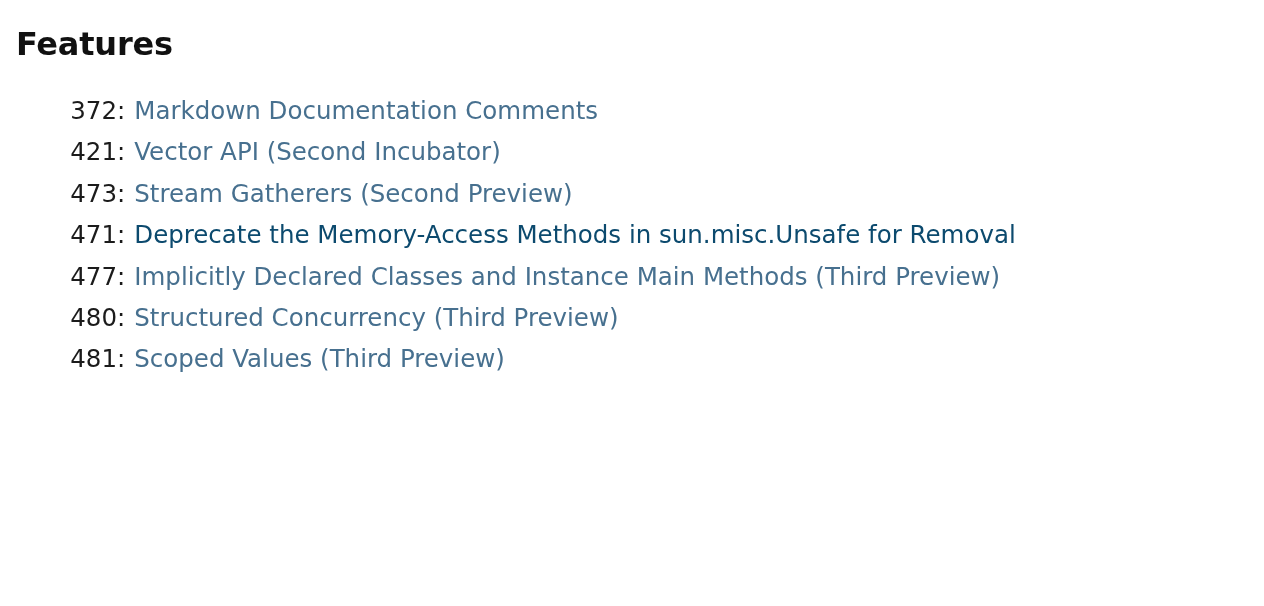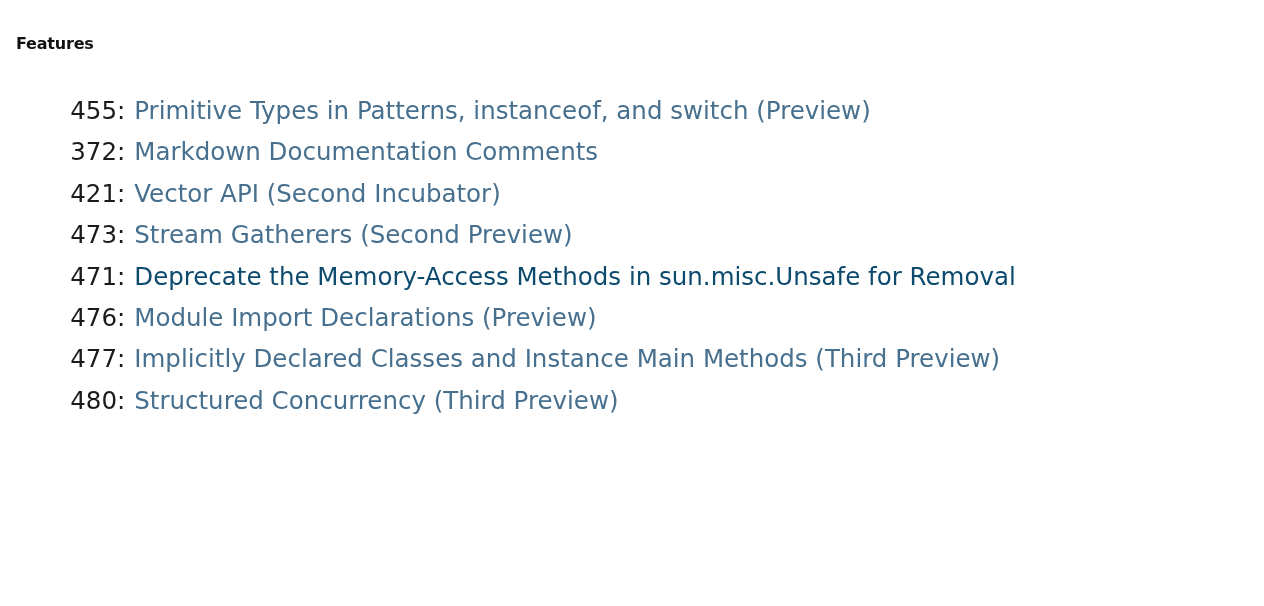--- a/index.html
+++ b/index.html
@@ -23,21 +23,21 @@
     height: 606px;
     box-sizing: border-box;
   }
 
   .page-title {
     margin: 0;
     padding: 0;
     position: absolute;
     left: 16px;
     top: 29px;
-    font-size: 16px;
+    font-size: 32px;
     line-height: 30px;
     font-weight: bold;
     letter-spacing: -0.2px;
     color: #111111;
     white-space: nowrap;
   }
 
   .feature-list {
     position: absolute;
     left: 0;
@@ -89,23 +89,22 @@
   .jep-title.link-orange { color: #0c4a6e; }
 </style>
 </head>
 <body>
 
 <div class="page">
 
   <h1 class="page-title">Features</h1>
 
   <ul class="feature-list">
-      <li class="feature-row"><span class="jep-number">455</span><span class="jep-sep">:</span><a class="jep-title link-blue" href="#">Primitive Types in Patterns, instanceof, and switch (Preview)</a></li>
       <li class="feature-row"><span class="jep-number">372</span><span class="jep-sep">:</span><a class="jep-title link-blue" href="#">Markdown Documentation Comments</a></li>
       <li class="feature-row"><span class="jep-number">421</span><span class="jep-sep">:</span><a class="jep-title link-blue" href="#">Vector API (Second Incubator)</a></li>
       <li class="feature-row"><span class="jep-number">473</span><span class="jep-sep">:</span><a class="jep-title link-blue" href="#">Stream Gatherers (Second Preview)</a></li>
       <li class="feature-row"><span class="jep-number">471</span><span class="jep-sep">:</span><a class="jep-title link-orange" href="#">Deprecate the Memory-Access Methods in sun.misc.Unsafe for Removal</a></li>
-      <li class="feature-row"><span class="jep-number">476</span><span class="jep-sep">:</span><a class="jep-title link-blue" href="#">Module Import Declarations (Preview)</a></li>
       <li class="feature-row"><span class="jep-number">477</span><span class="jep-sep">:</span><a class="jep-title link-blue" href="#">Implicitly Declared Classes and Instance Main Methods (Third Preview)</a></li>
       <li class="feature-row"><span class="jep-number">480</span><span class="jep-sep">:</span><a class="jep-title link-blue" href="#">Structured Concurrency (Third Preview)</a></li>
+      <li class="feature-row"><span class="jep-number">481</span><span class="jep-sep">:</span><a class="jep-title link-blue" href="#">Scoped Values (Third Preview)</a></li>
     </ul>
 
 </div>
 
 </body></html>

